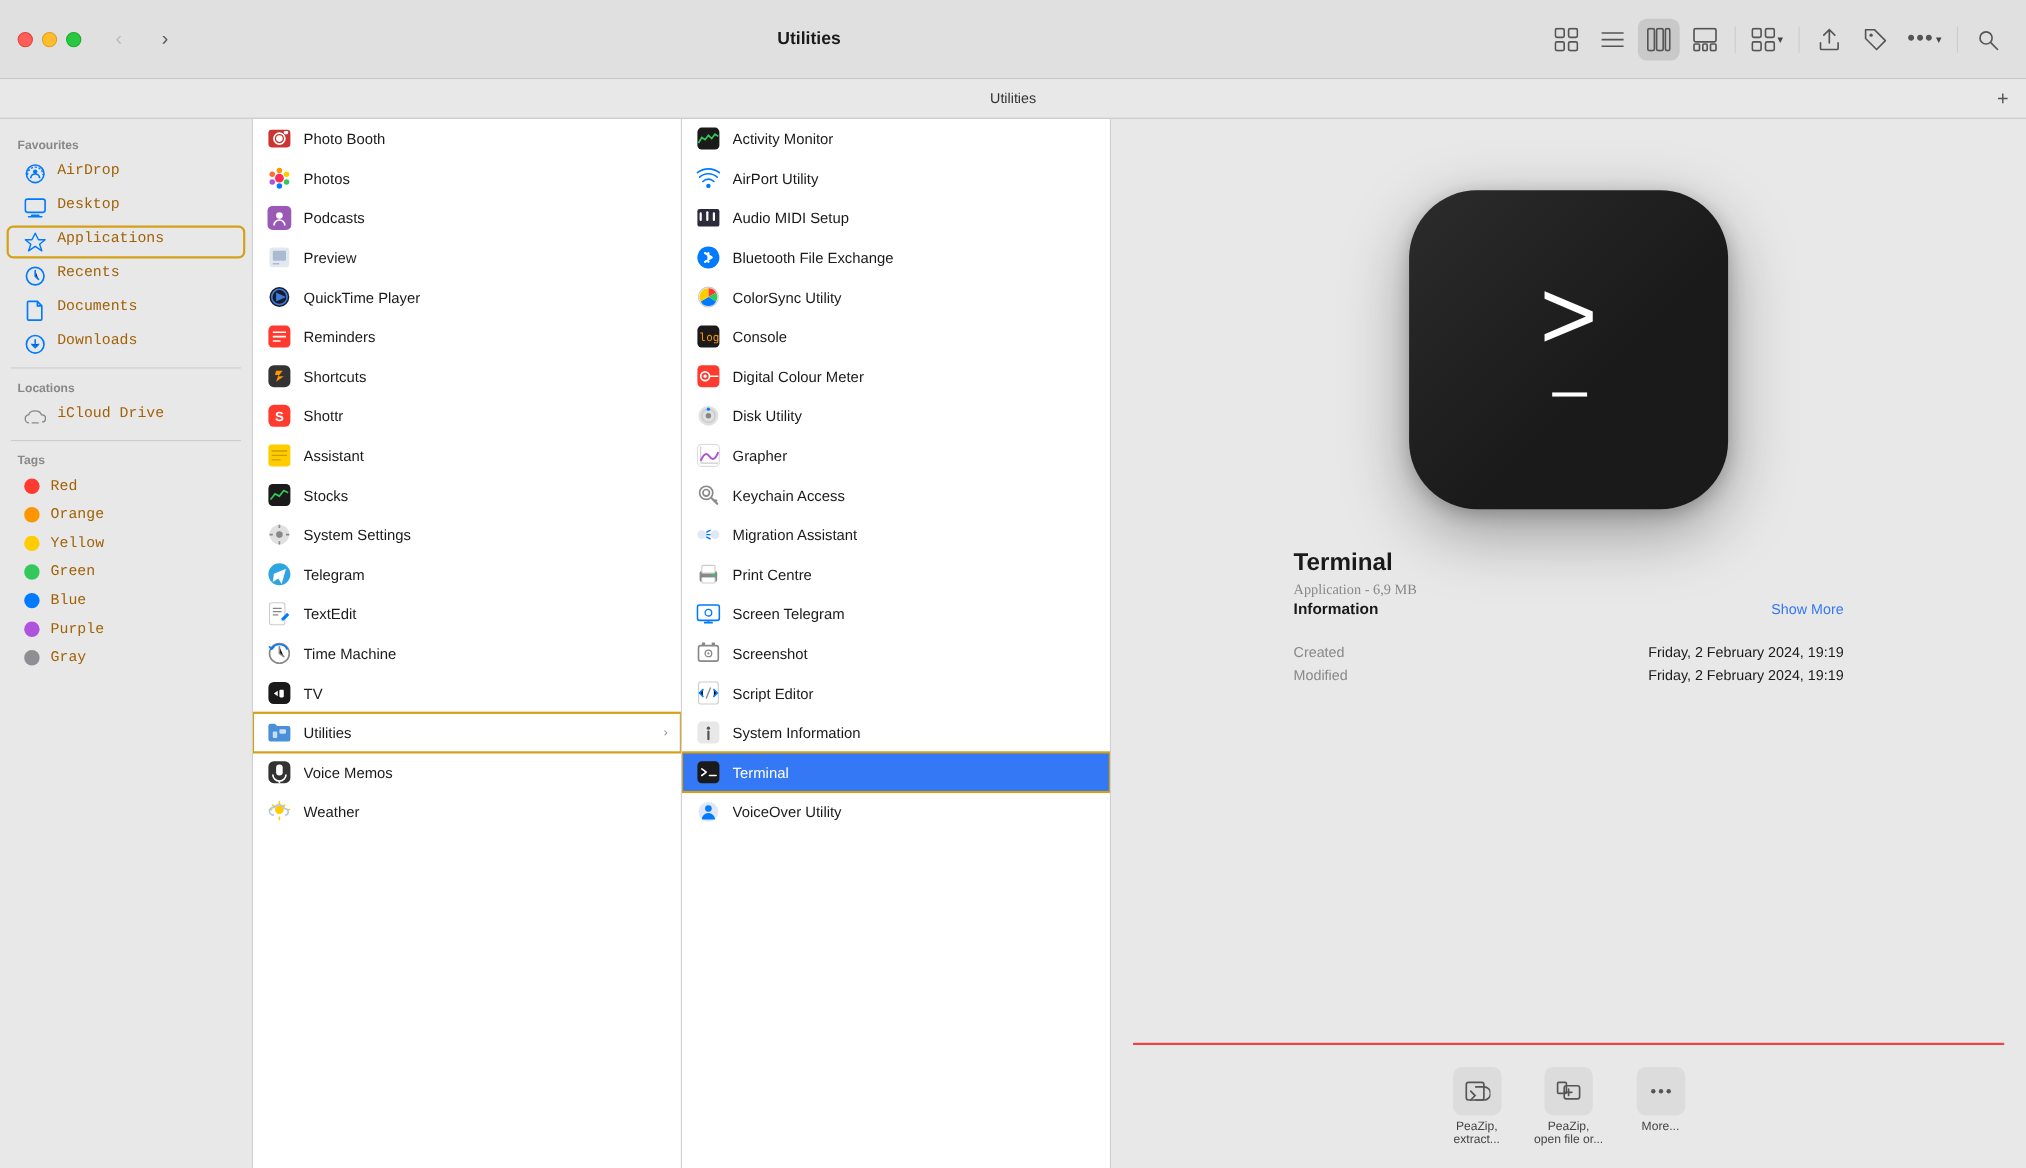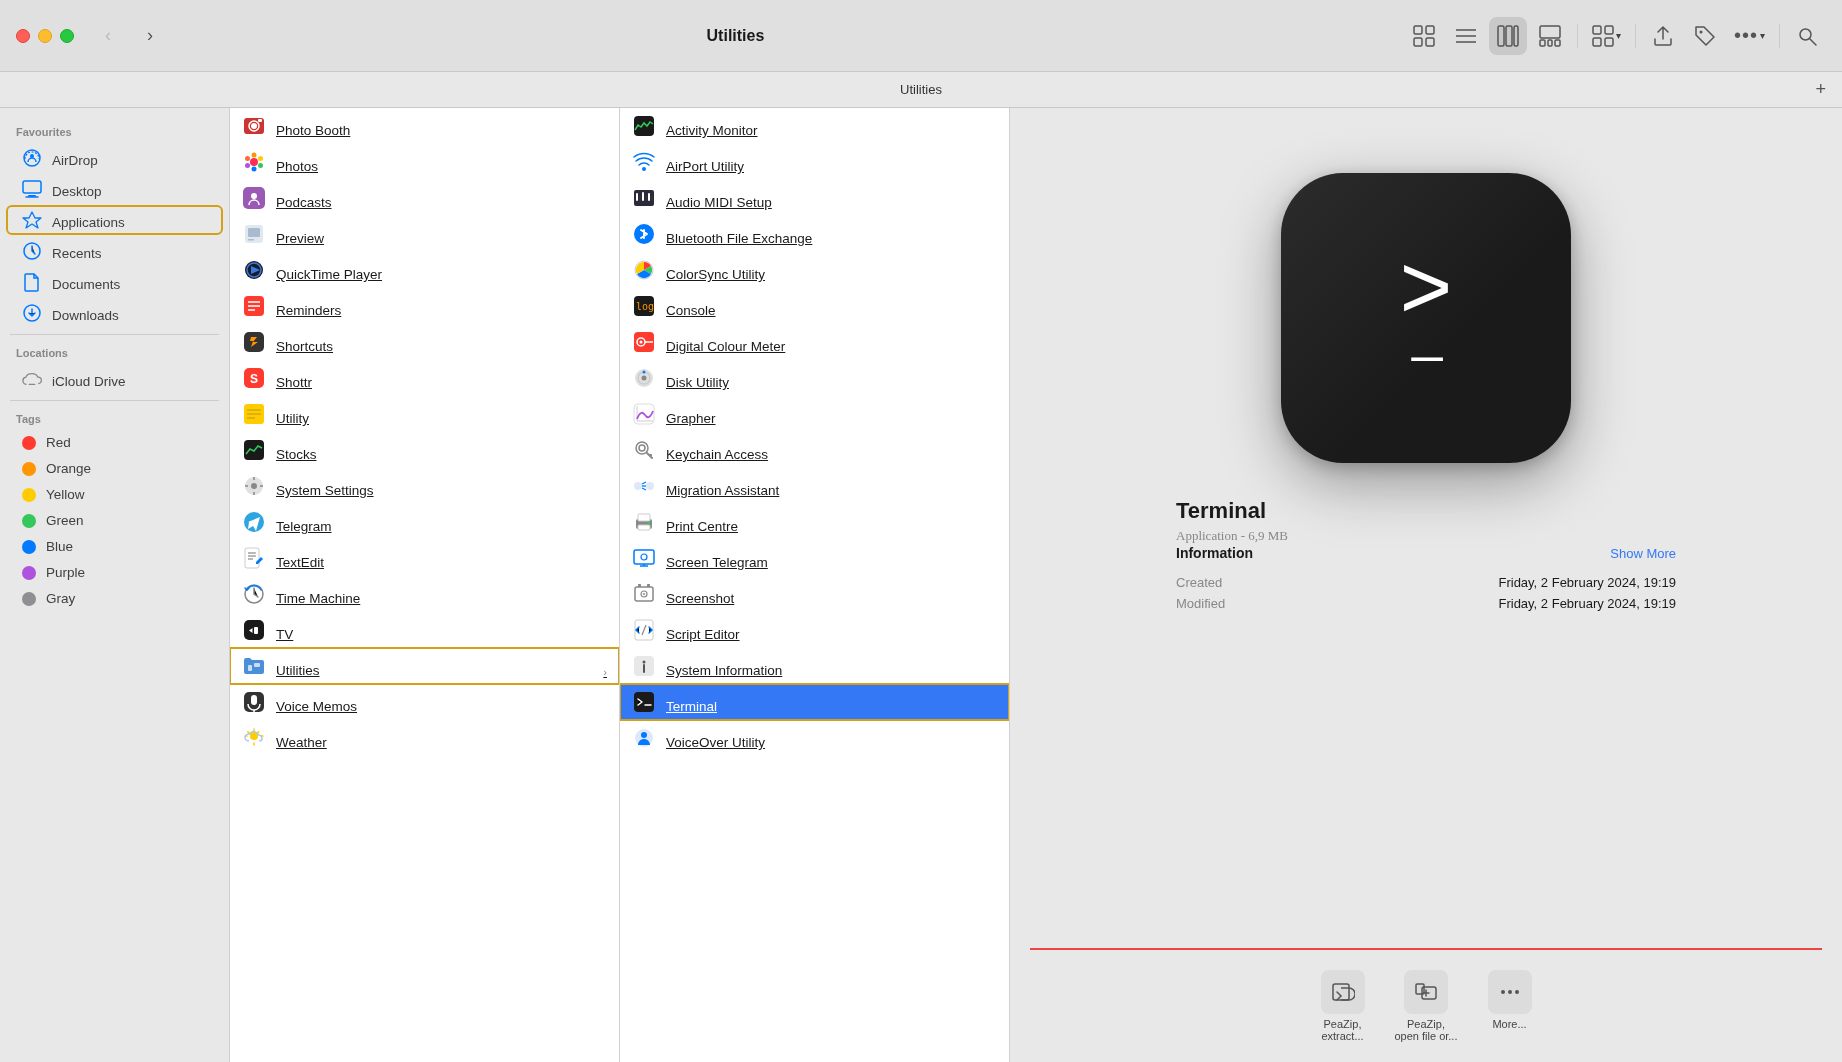--- a/index.html
+++ b/index.html
@@ -148,28 +148,29 @@
     }
     .sidebar-section-label {
       font-size: 11px;
       font-weight: 600;
       color: #888;
       padding: 6px 16px 4px 16px;
       text-transform: none;
     }
     .sidebar-item {
       display: flex;
-      align-items: flex-end;
+      align-items: flex-start;
       gap: 10px;
       padding: 5px 12px 5px 16px;
       cursor: pointer;
       border-radius: 6px;
       margin: 1px 6px;
       font-size: 13.5px;
-      color: #404040;
+      color: #a16207;
+      font-family: Liberation Mono, monospace;
     }
     .sidebar-item.selected {
       background: transparent;
       outline: 2px solid #d4a017;
       outline-offset: -2px;
     }
     .sidebar-icon {
       width: 20px;
       height: 20px;
       display: flex;
@@ -204,29 +205,28 @@
     .finder-col {
       width: 390px;
       border-right: 1px solid #d0d0d0;
       background: white;
       overflow-y: auto;
       flex-shrink: 0;
     }
 
     .col-item {
       display: flex;
-      align-items: flex-end;
+      align-items: center;
       gap: 10px;
       padding: 6px 12px;
       cursor: pointer;
       font-size: 13.5px;
       color: #1a1a1a;
       border-radius: 0;
       position: relative;
-      text-decoration: underline;
     }
     .col-item.selected {
       background: #3478f6;
       color: white;
     }
     .col-item.highlighted {
       outline: 2px solid #d4a017;
       outline-offset: -2px;
       background: transparent;
     }
@@ -675,21 +675,21 @@
       </div>
       <div class="col-item">
         <div class="col-item-icon">
           <svg width="22" height="22" viewBox="0 0 22 22">
             <rect x="1" y="1" width="20" height="20" rx="3" fill="#ffcc00"></rect>
             <line x1="4" y1="7" x2="18" y2="7" stroke="#c8a000" stroke-width="1.2"></line>
             <line x1="4" y1="11" x2="18" y2="11" stroke="#c8a000" stroke-width="1.2"></line>
             <line x1="4" y1="15" x2="12" y2="15" stroke="#c8a000" stroke-width="1.2"></line>
           </svg>
         </div>
-        <span class="col-item-label">Utility</span>
+        <span class="col-item-label">Assistant</span>
       </div>
       <div class="col-item">
         <div class="col-item-icon">
           <svg width="22" height="22" viewBox="0 0 22 22">
             <rect x="1" y="1" width="20" height="20" rx="4" fill="#1a1a1a"></rect>
             <polyline points="3,15 7,10 11,12 15,7 19,9" fill="none" stroke="#34c759" stroke-width="1.5"></polyline>
           </svg>
         </div>
         <span class="col-item-label">Stocks</span>
       </div>
@@ -986,21 +986,21 @@
     <div class="preview-panel">
       <div class="preview-icon-area">
         <div class="terminal-icon">
           <div class="term-prompt">&gt;</div>
           <div class="term-dash">—</div>
         </div>
       </div>
       <div class="preview-info">
         <div class="preview-name">Terminal</div>
         <div class="preview-meta">Application - 6,9 MB</div>
-        <div style="display:flex;align-items:baseline;justify-content:space-between;margin-bottom:6px;">
+        <div style="display:flex;align-items:baseline;justify-content:space-between;margin-bottom:16px;">
           <div class="preview-section-title">Information</div>
           <button class="preview-show-more">Show More</button>
         </div>
         <div class="preview-row">
           <span class="preview-row-label">Created</span>
           <span class="preview-row-value">Friday, 2 February 2024, 19:19</span>
         </div>
         <div class="preview-row">
           <span class="preview-row-label">Modified</span>
           <span class="preview-row-value">Friday, 2 February 2024, 19:19</span>

